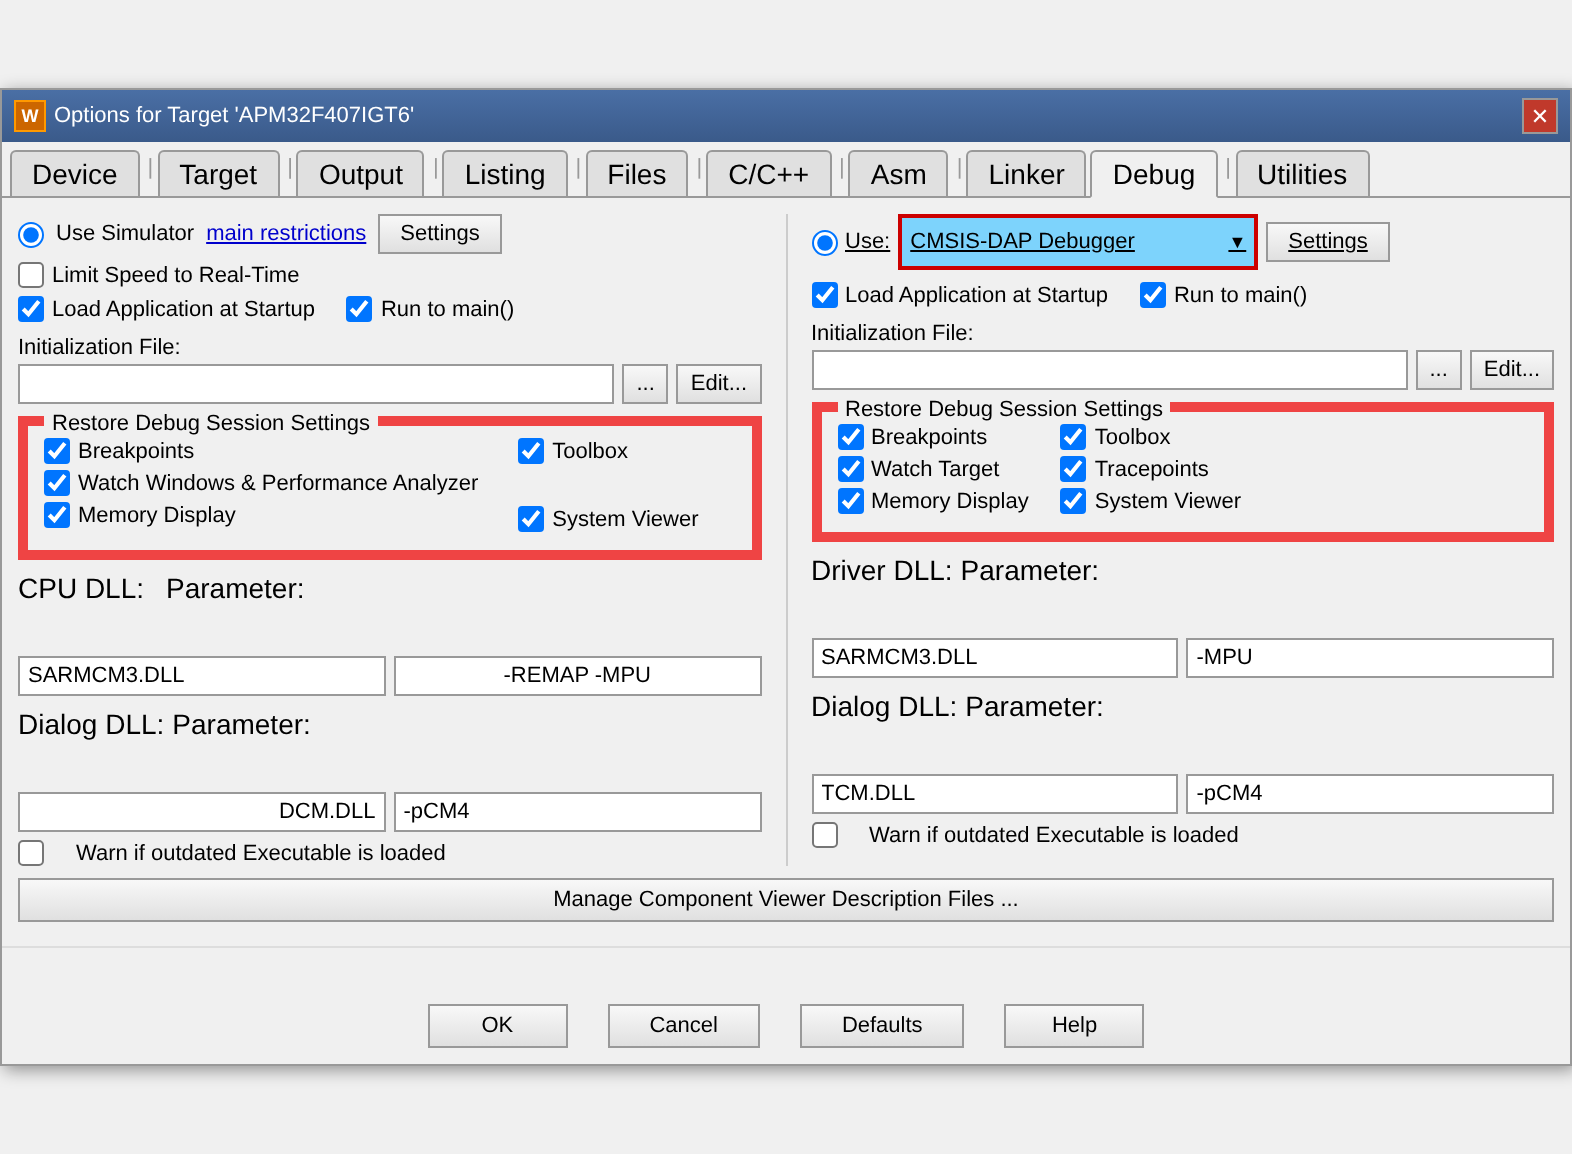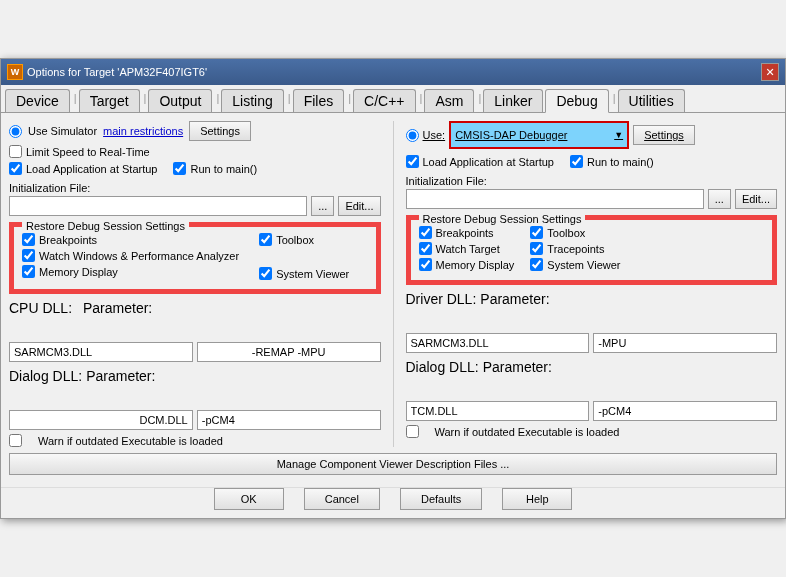--- a/index.html
+++ b/index.html
@@ -200,21 +200,21 @@
       align-items: center;
       justify-content: space-between;
     }
     .dropdown-arrow {
       font-size: 9px;
     }
     .bottom-buttons {
       display: flex;
       justify-content: center;
       gap: 20px;
-      padding: 0 8px 8px;
+      padding: 28px 8px 8px;
       border-top: 1px solid #ddd;
       margin-top: 4px;
     }
     .bottom-btn {
       border: 1px solid #999;
       background: linear-gradient(to bottom, #f8f8f8, #e0e0e0);
       padding: 4px 20px;
       cursor: pointer;
       font-size: 11px;
       min-width: 70px;

